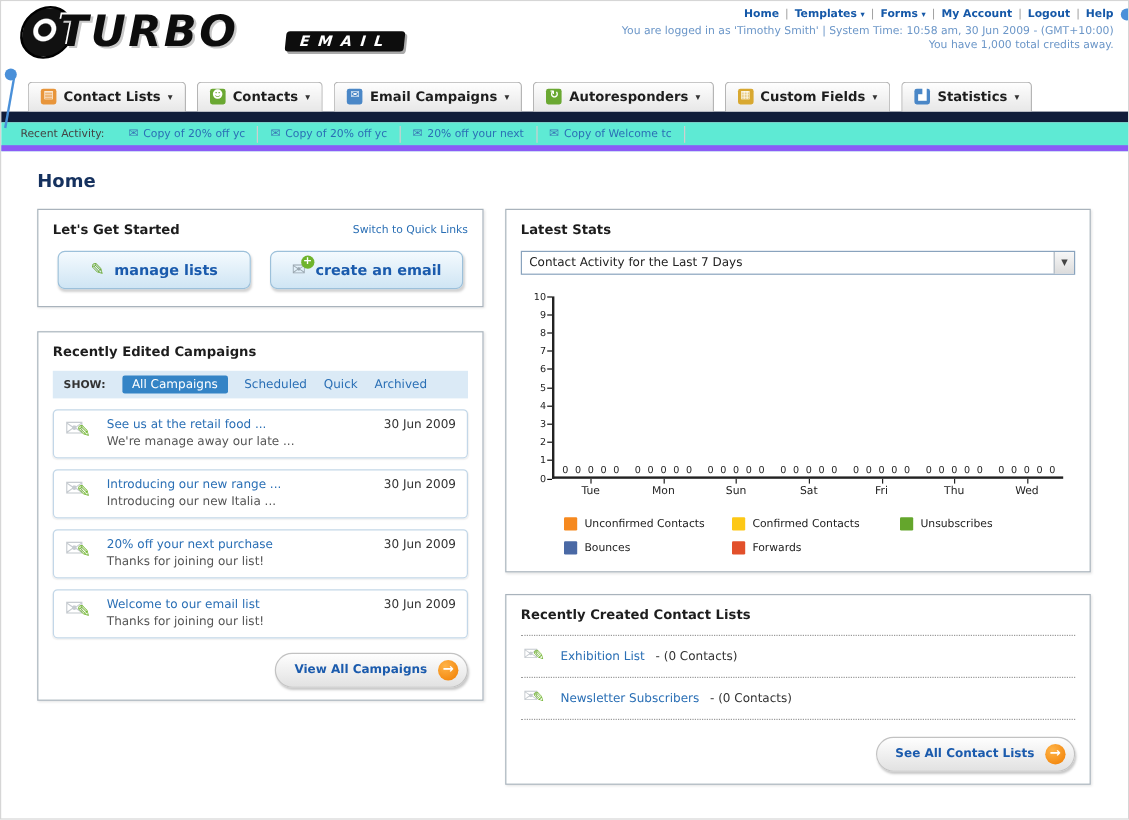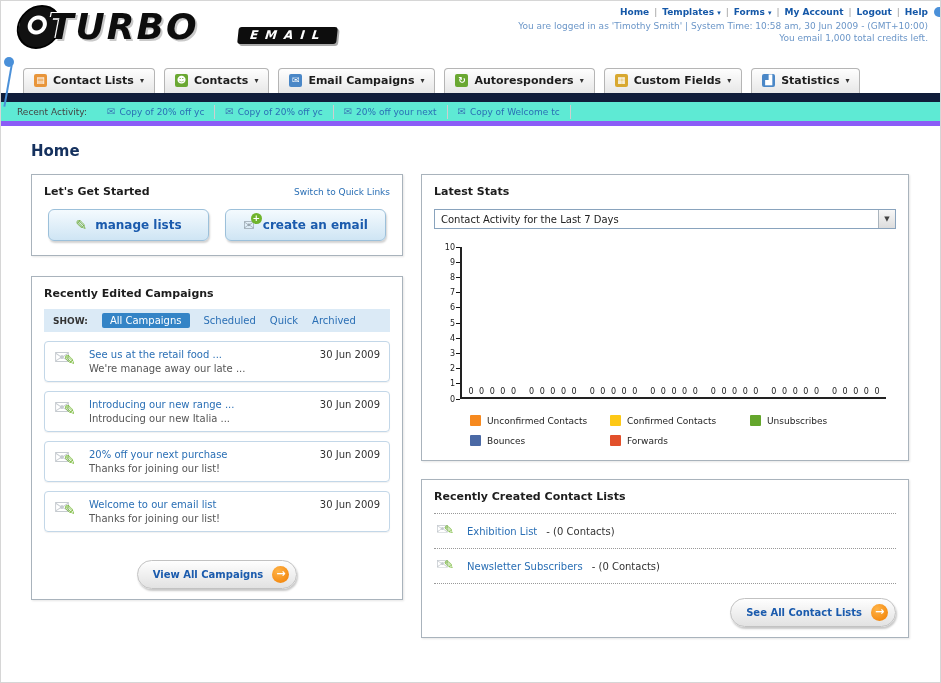--- a/index.html
+++ b/index.html
@@ -101,21 +101,21 @@
     display:flex; gap:9px; border:1px solid #c3d7e8; border-radius:4px; padding:7px 9px;
     margin-top:9px; align-items:flex-start; box-shadow:0 1px 1px rgba(0,0,0,0.06);
   }
   .ci-icon { position:relative; width:26px; height:24px; flex:none; }
   .ci-env { font-size:19px; color:#c6cbd0; position:absolute; left:0; top:-3px; }
   .ci-pencil { position:absolute; left:10px; top:3px; color:#6fb42c; font-size:14px; }
   .ci-text { flex:1; min-width:0; }
   .ci-title { font-size:10px; color:#2a6fb5; display:block; }
   .ci-sub { font-size:10px; color:#555; margin-top:3px; }
   .ci-date { font-size:10px; color:#333; flex:none; }
-  .view-row { display:flex; justify-content:center; margin-top:28px; }
+  .view-row { display:flex; justify-content:flex-end; margin-top:12px; }
   .pill-btn {
     display:flex; align-items:center; gap:9px; padding:5px 7px 5px 15px; cursor:pointer;
     border:1px solid #c2c2c2; border-radius:16px; background:linear-gradient(#fefefe,#e2e2e2);
     font-size:10px; font-weight:bold; color:#1b5bad; box-shadow:1px 2px 2px rgba(0,0,0,0.22);
   }
   .arrow-circle {
     width:17px; height:17px; border-radius:50%; flex:none;
     background:radial-gradient(circle at 35% 30%, #ffb347, #f07d00);
     color:#fff; font-size:11px; line-height:16px; text-align:center; font-weight:bold;
   }
@@ -170,21 +170,21 @@
       <span class="sep">|</span>
       <a><span>Forms</span> <span class="caret2">▾</span></a>
       <span class="sep">|</span>
       <a>My Account</a>
       <span class="sep">|</span>
       <a>Logout</a>
       <span class="sep">|</span>
       <a>Help</a>
     </div>
     <div class="login-line">You are logged in as 'Timothy Smith' | System Time: 10:58 am, 30 Jun 2009 - (GMT+10:00)</div>
-    <div class="credits-line">You email 1,000 total credits left.</div>
+    <div class="credits-line">You have 1,000 total credits away.</div>
   </div>
   <span class="corner-dot"></span>
 </div>
 
 <div class="navtabs">
   <div class="tab">
     <span class="tab-icon ti1">▤</span>
     <span>Contact Lists</span>
     <span class="caret">▾</span>
   </div>
@@ -385,20 +385,29 @@
                   <div class="zeros-cell">0 0 0 0 0</div>
                   <div class="zeros-cell">0 0 0 0 0</div>
                   <div class="zeros-cell">0 0 0 0 0</div>
                   <div class="zeros-cell">0 0 0 0 0</div>
                   <div class="zeros-cell">0 0 0 0 0</div>
                   <div class="zeros-cell">0 0 0 0 0</div>
                   <div class="zeros-cell">0 0 0 0 0</div>
                 </div>
             </div>
           </div>
+          <div class="chart-xlabels">
+              <div class="xlabel">Tue</div>
+              <div class="xlabel">Mon</div>
+              <div class="xlabel">Sun</div>
+              <div class="xlabel">Sat</div>
+              <div class="xlabel">Fri</div>
+              <div class="xlabel">Thu</div>
+              <div class="xlabel">Wed</div>
+            </div>
           <div class="legend">
               <div class="legend-item">
                 <span class="legend-swatch" style="background: rgb(246, 137, 31);"></span>
                 <span>Unconfirmed Contacts</span>
               </div>
               <div class="legend-item">
                 <span class="legend-swatch" style="background: rgb(253, 200, 22);"></span>
                 <span>Confirmed Contacts</span>
               </div>
               <div class="legend-item">

